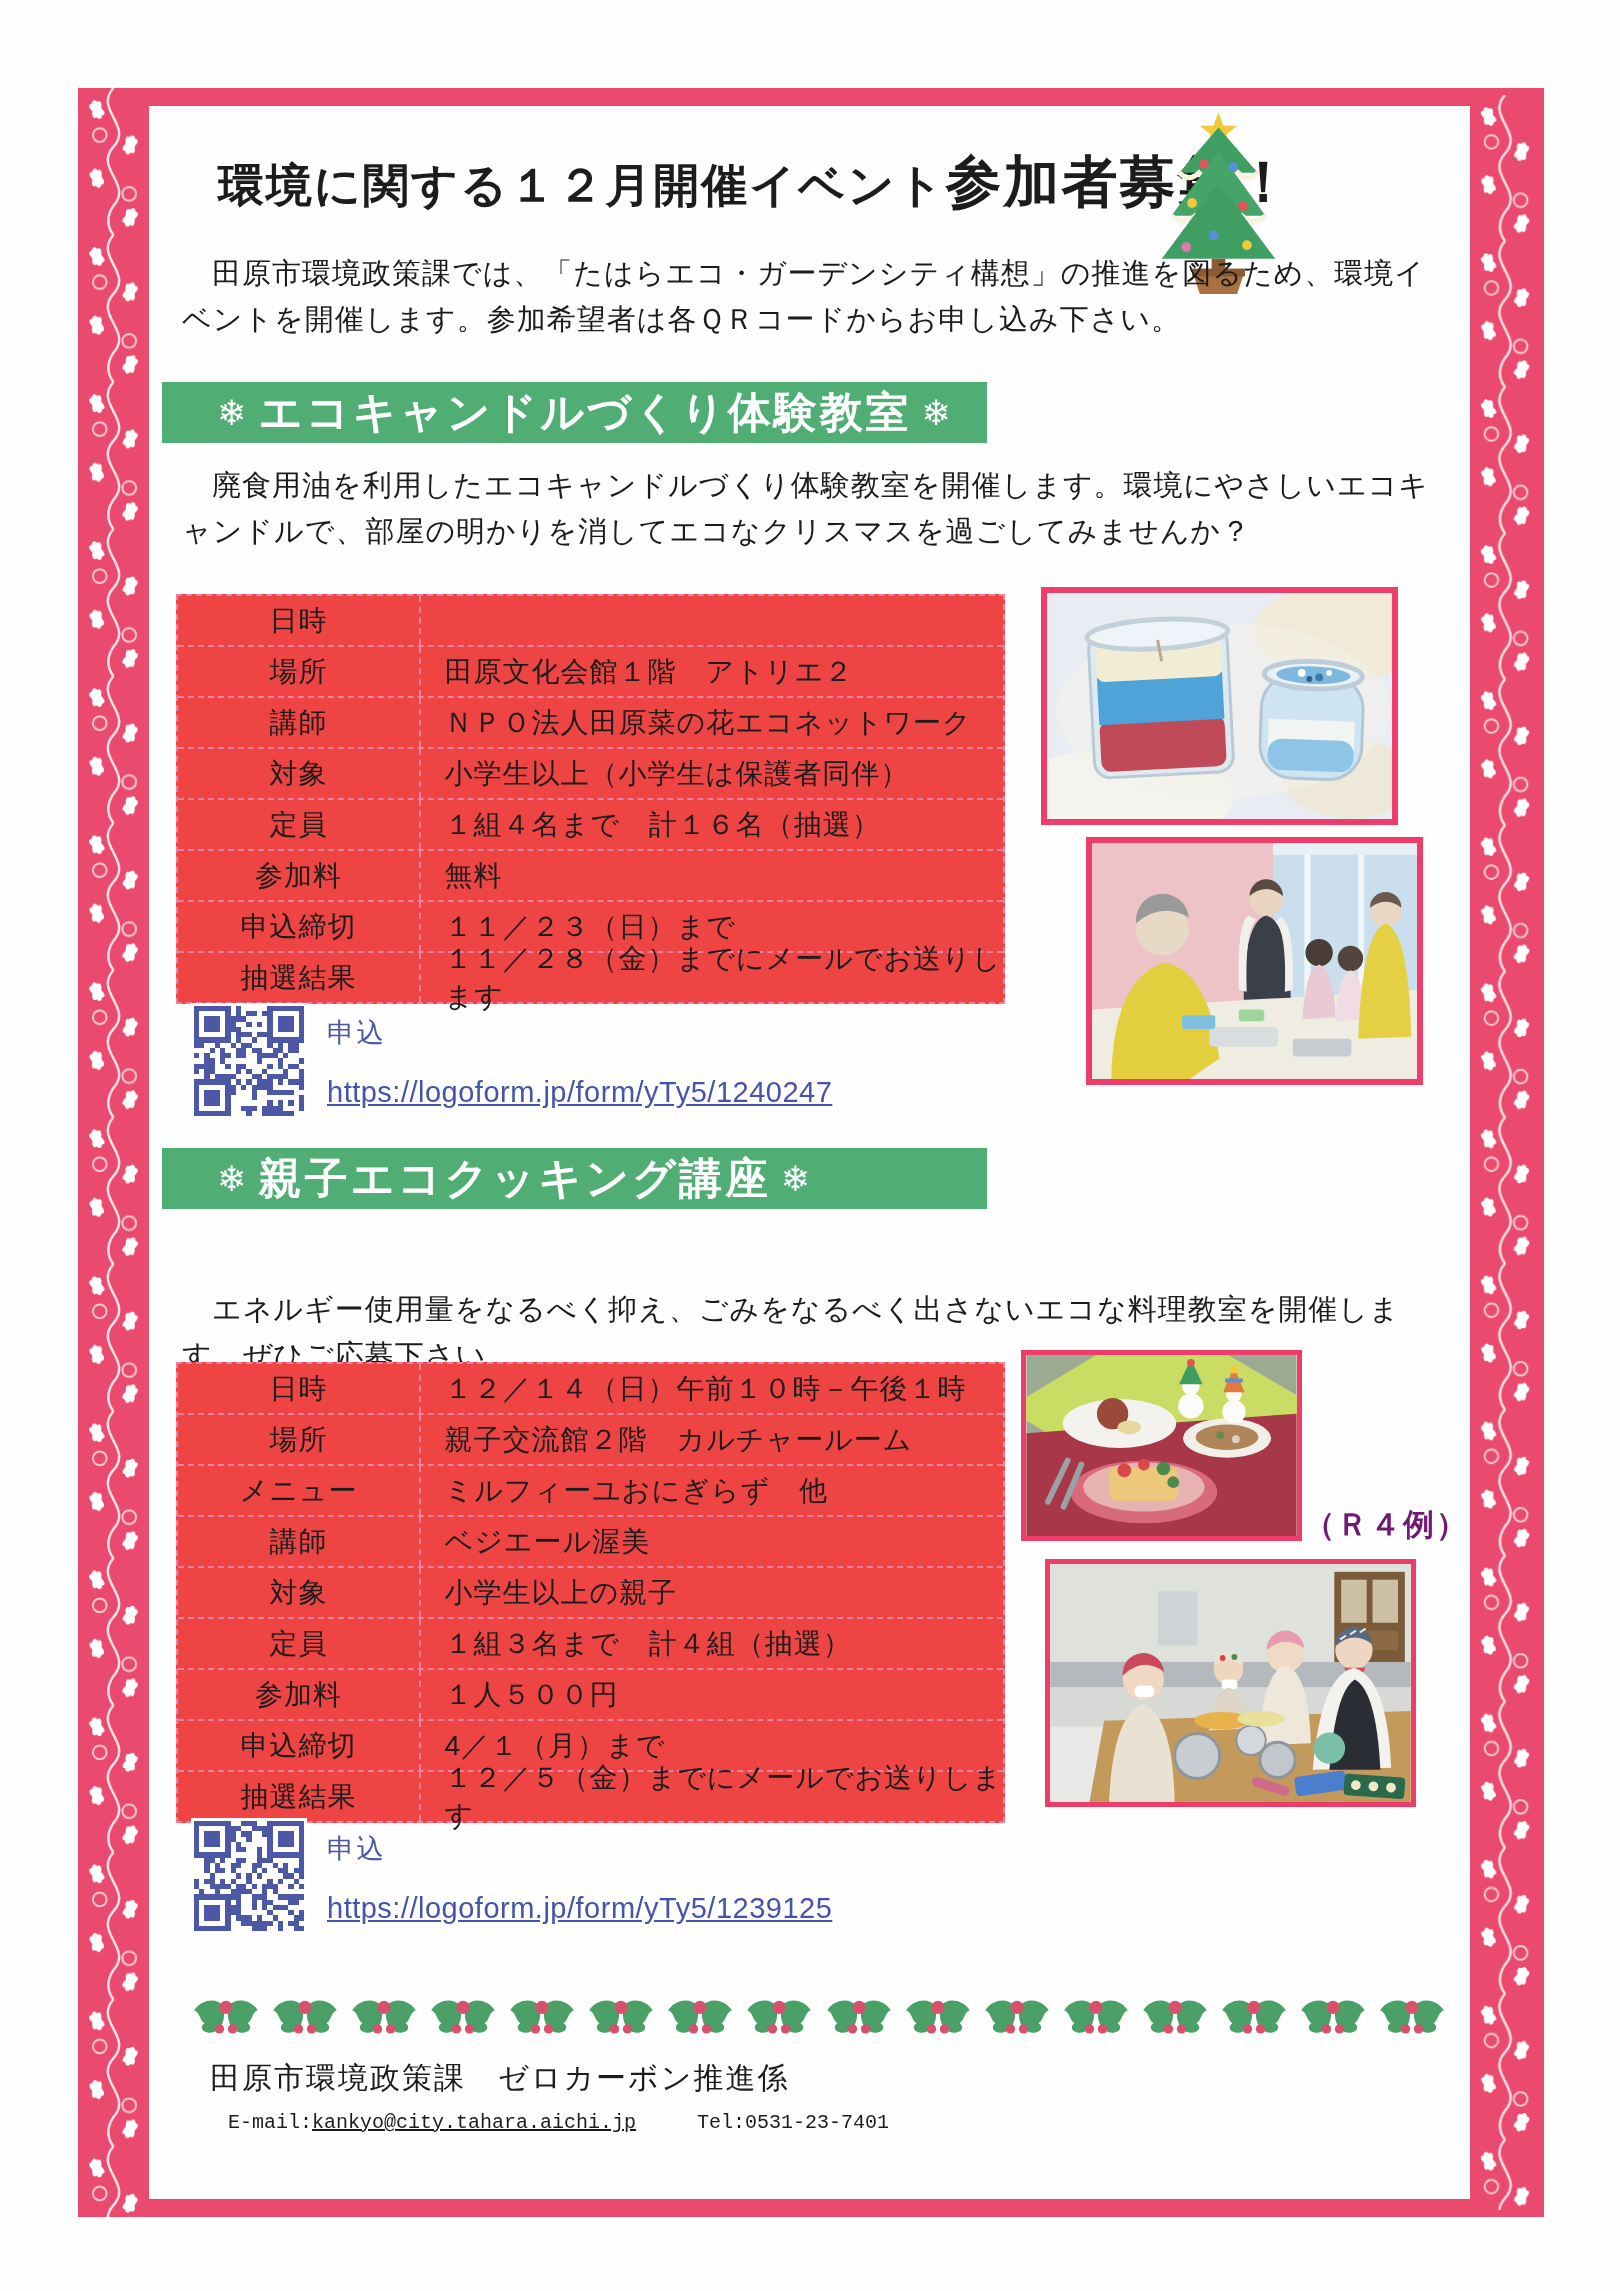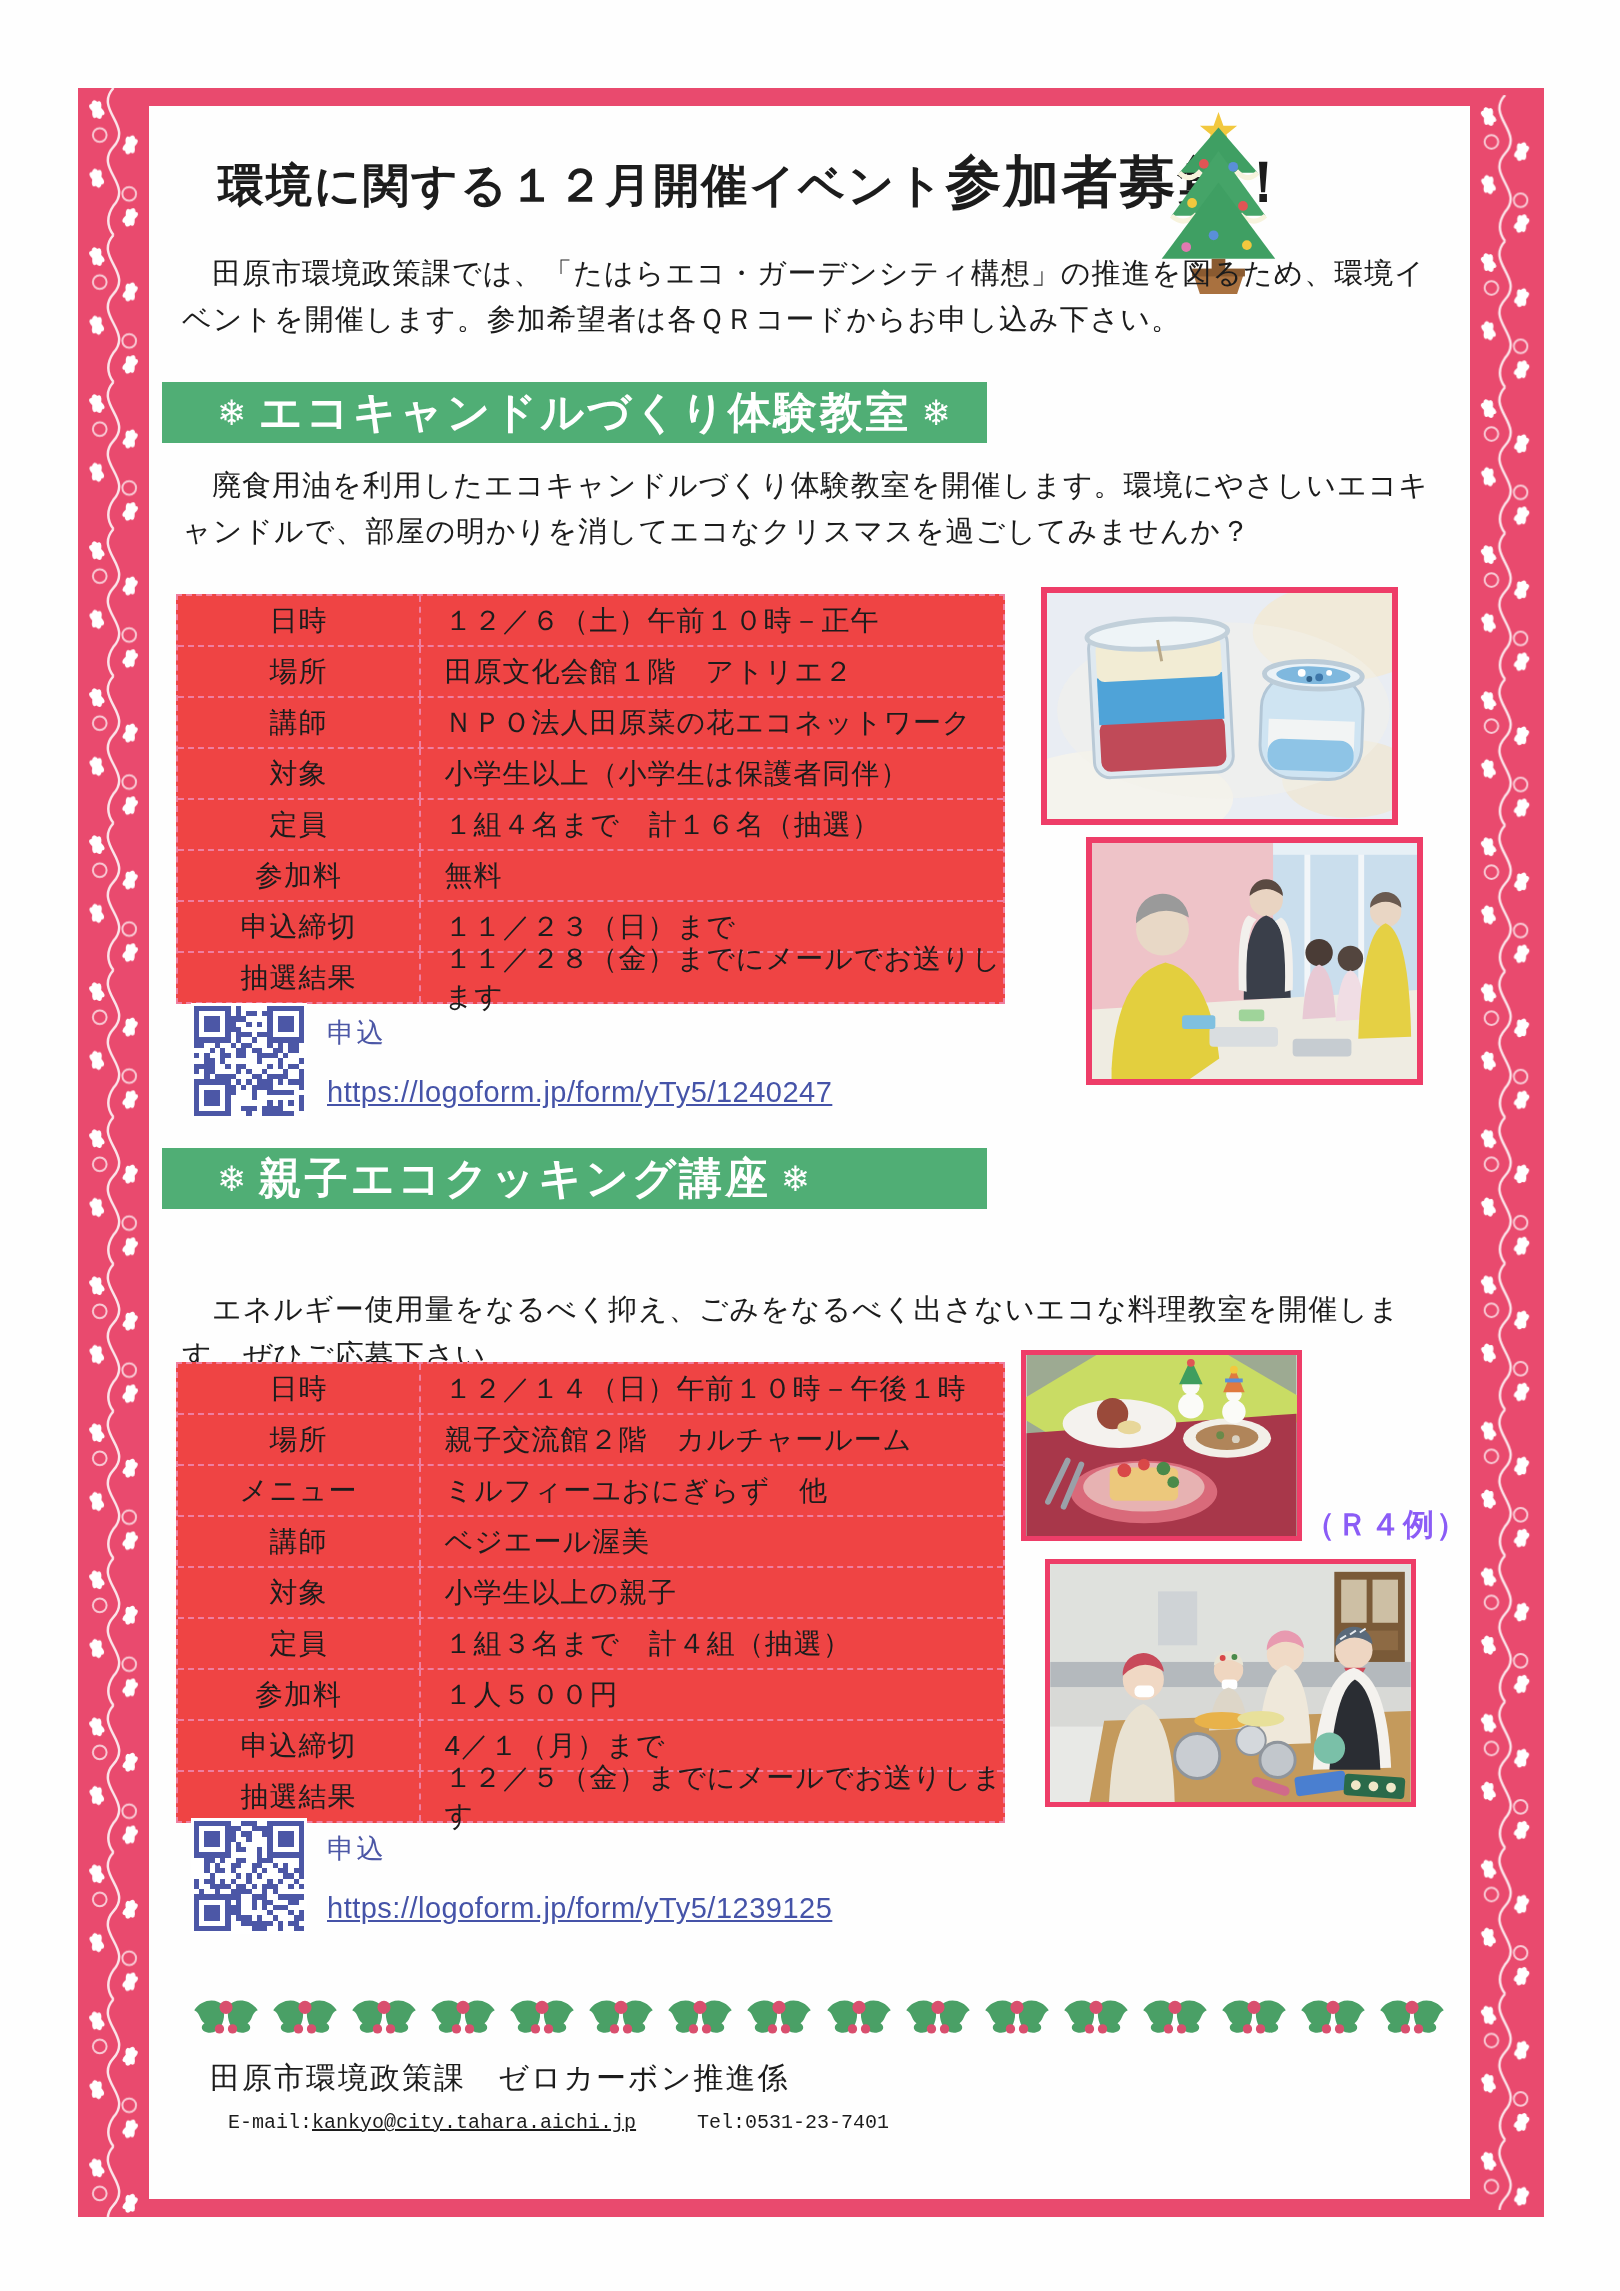--- a/index.html
+++ b/index.html
@@ -53,21 +53,21 @@
   .apply-url{position:absolute;font-size:29px;font-weight:normal;color:#4553a8;text-decoration:underline;letter-spacing:0.5px;}
   .url1{left:327px;top:1076px;}
   .url2{left:327px;top:1892px;}
   
   .photo{position:absolute;box-sizing:content-box;overflow:hidden;background:#eef0f2;}
   .photo svg{display:block;}
   .photo1{left:1041px;top:587px;width:345px;height:226px;border:6.9px solid #ee3d68;}
   .photo2{left:1086px;top:837px;width:325px;height:236px;border:6.9px solid #ee3d68;}
   .photo3{left:1021px;top:1350px;width:271px;height:181px;border:5.9px solid #ee3d68;}
   .photo4{left:1045px;top:1559px;width:361px;height:238px;border:5.9px solid #ee3d68;}
-  .r4{position:absolute;left:1304px;top:1504px;font-size:31px;font-weight:bold;color:#8b5cf6;letter-spacing:2px;}
+  .r4{position:absolute;left:1304px;top:1504px;font-size:31px;font-weight:bold;color:#701a75;letter-spacing:2px;}
   
   .holly{position:absolute;left:188px;top:1996px;width:1262px;height:49px;display:flex;justify-content:space-between;align-items:center;overflow:hidden;}
   .footer-org{position:absolute;left:210px;top:2058px;font-size:30px;letter-spacing:2px;}
   .footer-contact{position:absolute;left:210px;top:2111px;font-size:20px;font-family:"Liberation Mono","DejaVu Sans Mono",monospace;margin-left:18px;}
   .footer-contact .email{text-decoration:underline;}
   .footer-contact .tel{margin-left:61px;}
 </style>
 </head>
 <body>
 
@@ -144,21 +144,20 @@
     <span class="flake">❄</span>
     <span>エコキャンドルづくり体験教室</span>
     <span class="flake">❄</span>
   </div>
 
   <div class="para desc1">　廃食用油を利用したエコキャンドルづくり体験教室を開催します。環境にやさしいエコキャンドルで、部屋の明かりを消してエコなクリスマスを過ごしてみませんか？</div>
 
   <div class="etable etable1">
       <div class="trow">
         <div class="tlabel">日時</div>
-        <div class="tvalue">１２／６（土）午前１０時－正午</div>
       </div>
       <div class="trow">
         <div class="tlabel">場所</div>
         <div class="tvalue">田原文化会館１階　アトリエ２</div>
       </div>
       <div class="trow">
         <div class="tlabel">講師</div>
         <div class="tvalue">ＮＰＯ法人田原菜の花エコネットワーク</div>
       </div>
       <div class="trow">

